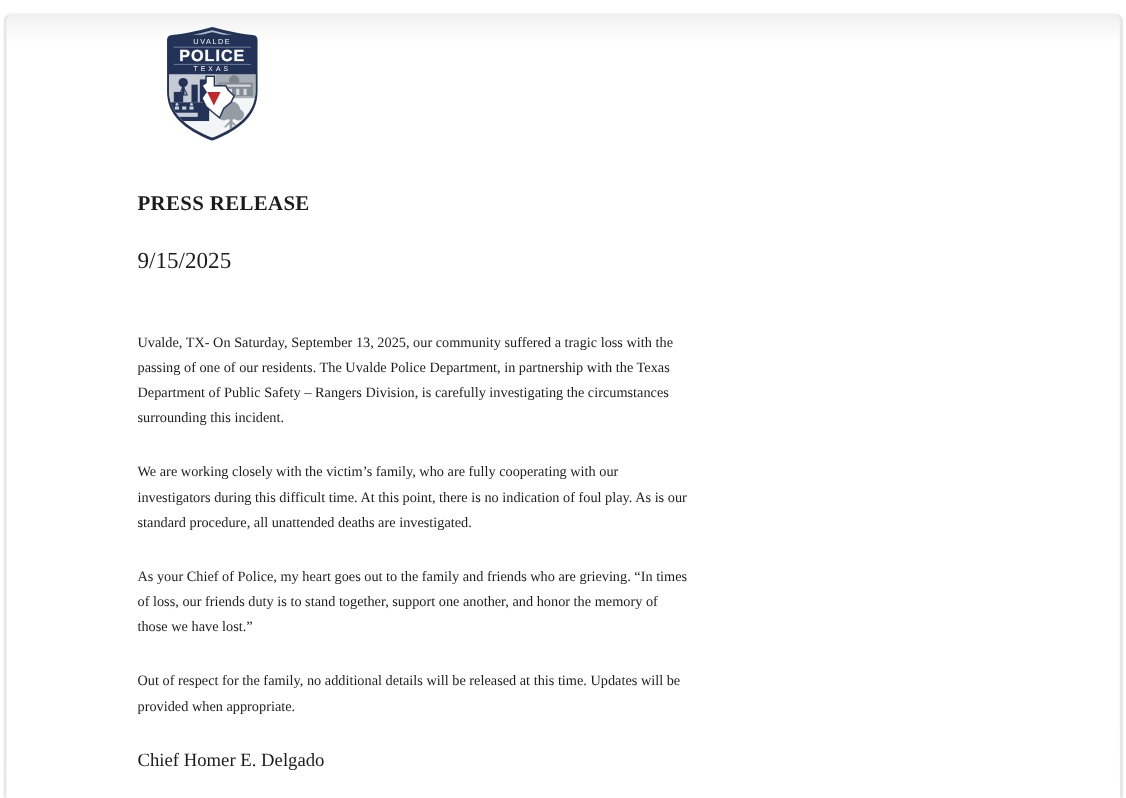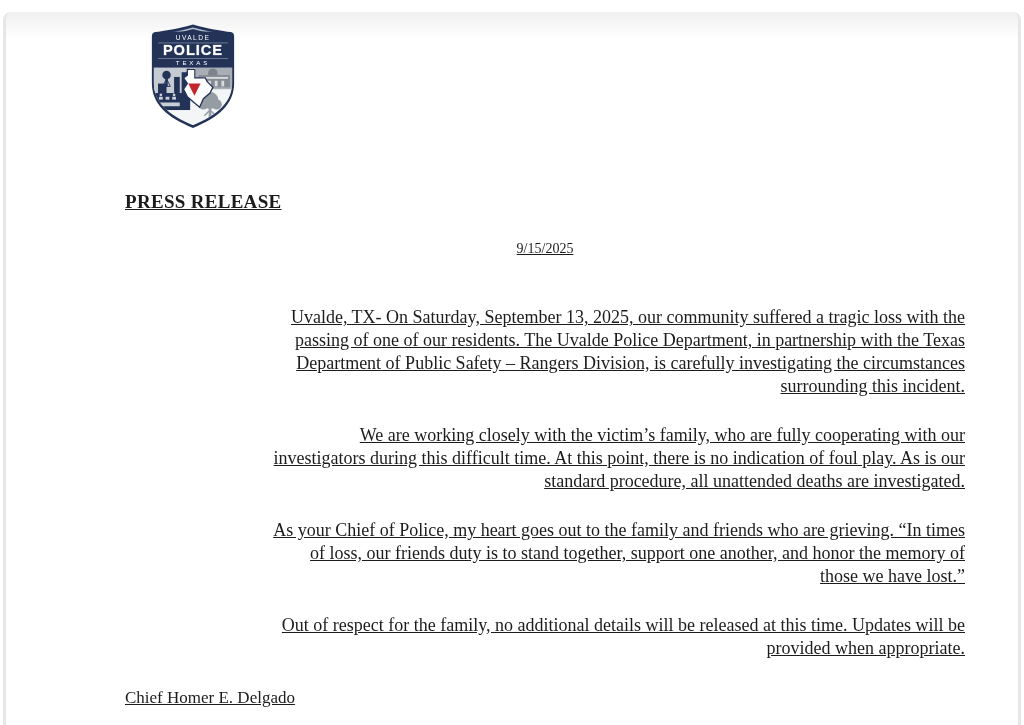--- a/index.html
+++ b/index.html
@@ -27,41 +27,38 @@
   .badge {
     position: absolute;
     left: 144px;
     top: 12px;
     width: 86px;
     height: 104px;
   }
   .content {
     position: absolute;
     left: 119px;
-    top: 132px;
+    top: 116px;
     width: 840px;
-    text-decoration: underline;
   }
   .title {
     margin: 47px 0 0 0;
     font-size: 19px;
     font-weight: bold;
     letter-spacing: 0.3px;
   }
   .date {
     margin: 28px 0 0 0;
-    font-size: 14px;
-    text-align: center;
+    font-size: 21px;
   }
   .body-text p {
     margin: 0 0 26px 0;
-    font-size: 18px;
+    font-size: 13px;
     line-height: 23px;
     white-space: pre-line;
-    text-align: right;
   }
   .body-text {
     margin-top: 49px;
   }
   .signature {
     margin-top: 20px;
     font-size: 17px;
     line-height: 23px;
   }
   .svg-badge-text {

